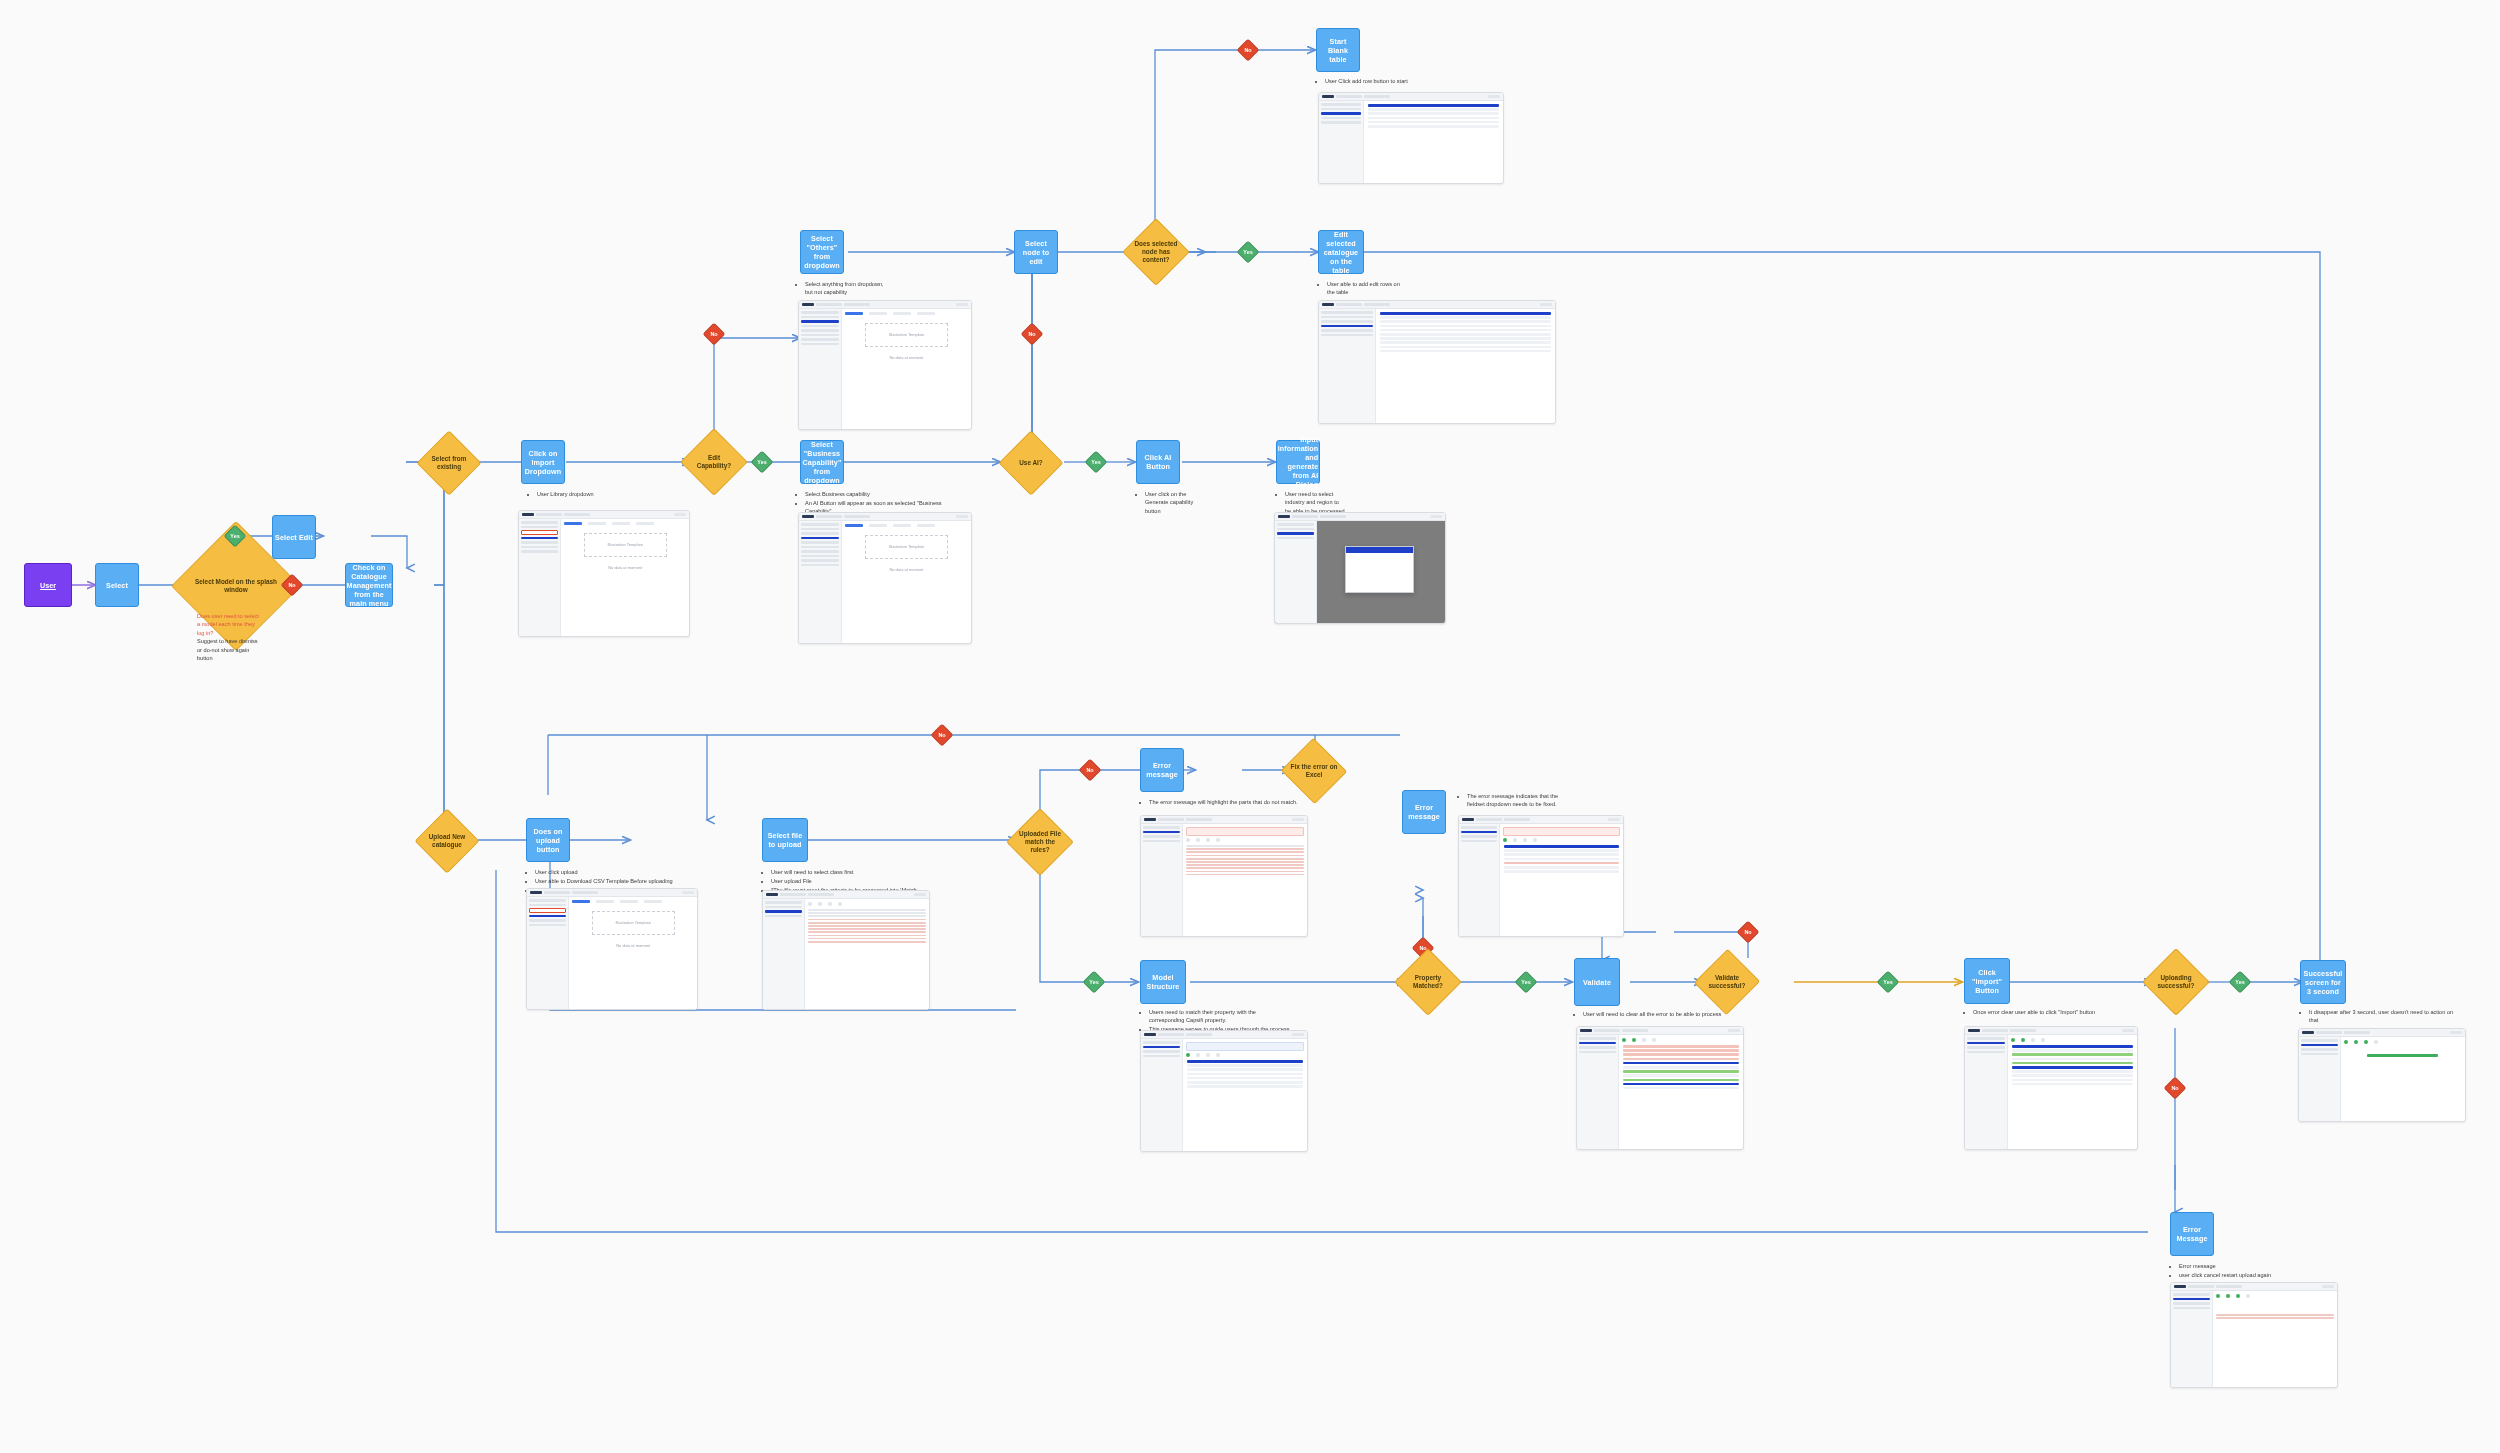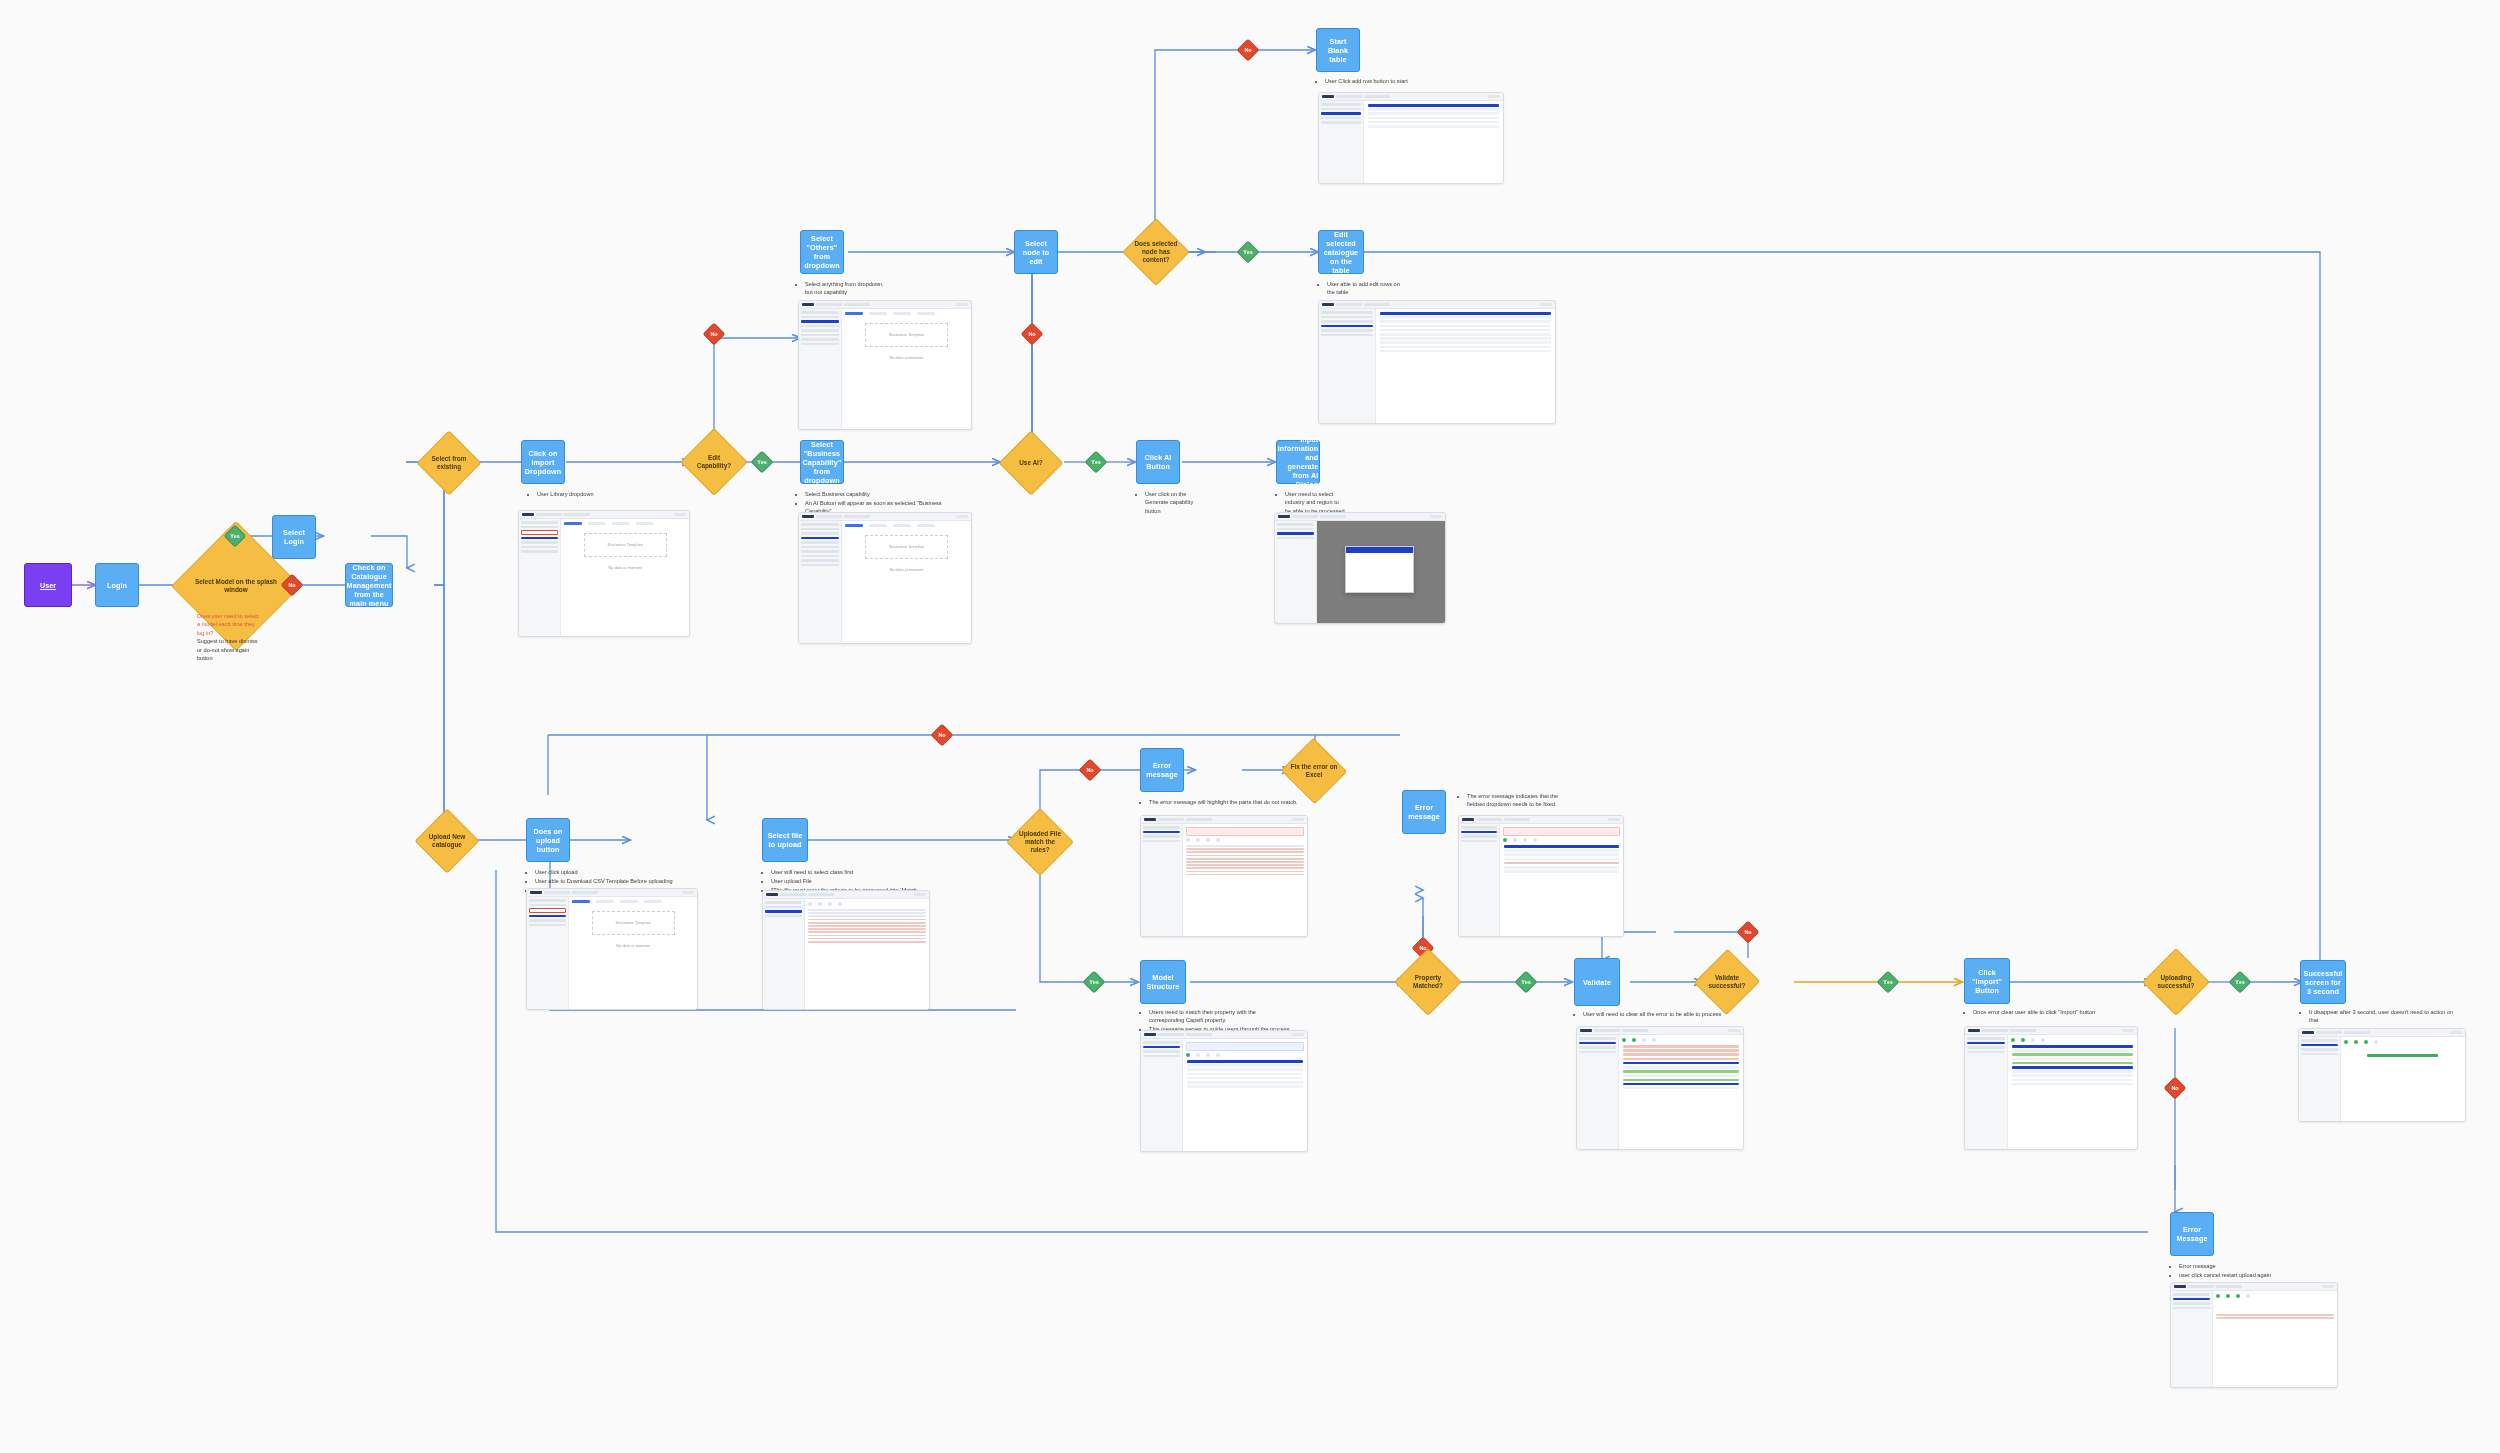--- a/index.html
+++ b/index.html
@@ -192,34 +192,34 @@
 
       <path d="M2148,1232 L496,1232 L496,930"></path>
       <path d="M496,930 L496,870"></path>
     </g>
   </svg>
 
   <div class="node start" style="left:24px;top:563px;width:48px;height:44px;text-decoration:underline;">
       <span>User</span>
     </div>
   <div class="node proc" style="left:95px;top:563px;width:44px;height:44px;">
-      <span>Login</span>
+      <span>Select</span>
     </div>
 
   <div class="dia" style="left:190px;top:540px;width:92px;height:92px;">
     <span class="sh"></span>
     <span class="tx">Select Model on the splash window</span>
   </div>
   <div class="note red" style="left:197px;top:612px;width:62px;">
     <span>Does user need to select a model each time they log in?</span>
     <span class="plain">Suggest to have dismiss or do-not show again button</span>
   </div>
 
   <div class="node proc" style="left:272px;top:515px;width:44px;height:44px;">
-      <span>Select Login</span>
+      <span>Select Edit</span>
     </div>
   <div class="tag yes" style="left:227px;top:528px;width:16px;height:16px;">
       <span class="sh"></span>
       <span class="tx">Yes</span>
     </div>
   <div class="tag no" style="left:284px;top:577px;width:16px;height:16px;">
       <span class="sh"></span>
       <span class="tx">No</span>
     </div>
 

